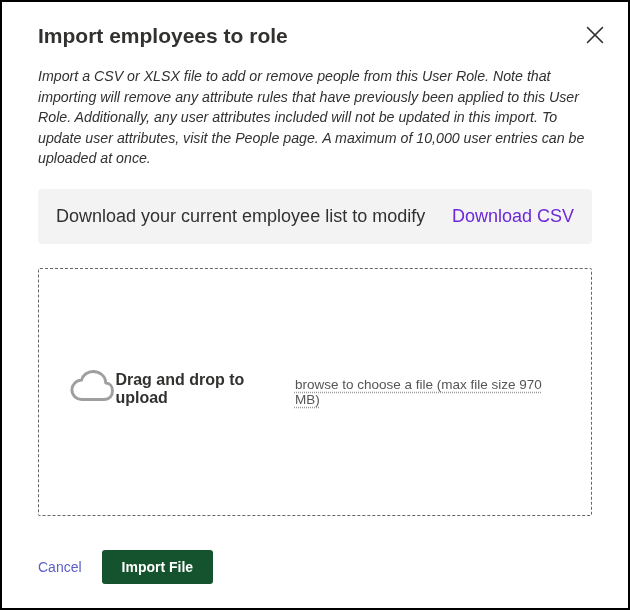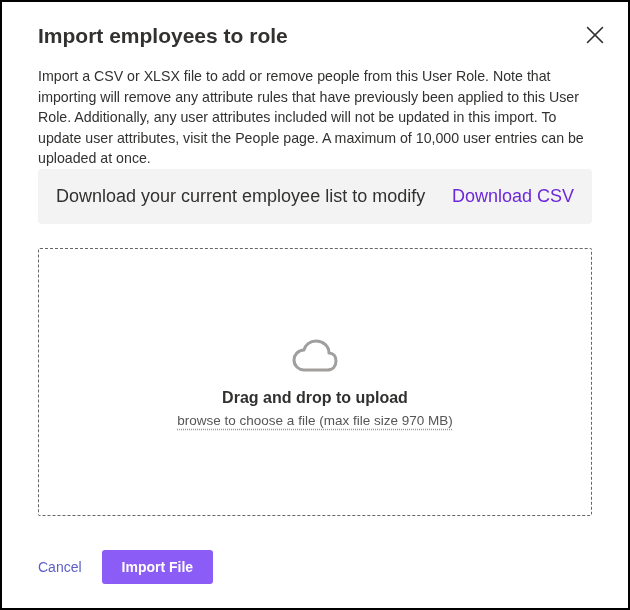--- a/index.html
+++ b/index.html
@@ -32,20 +32,22 @@
   .title {
     font-size: 21px;
     font-weight: 600;
     color: #323130;
     margin-bottom: 18px;
   }
   .description {
     font-size: 14.2px;
     line-height: 1.45;
     color: #323130;
+    margin-bottom: 20px;
+    font-style: italic;
   }
   .download-bar {
     background: #f3f3f3;
     border-radius: 4px;
     padding: 17px 18px;
     display: flex;
     justify-content: space-between;
     align-items: center;
     font-size: 18px;
     margin-bottom: 24px;
@@ -53,21 +55,21 @@
   .download-bar .prompt { color: #323130; }
   .download-bar .link {
     color: #6d28d9;
     cursor: pointer;
   }
   .dropzone {
     border: 1px dashed #666;
     border-radius: 2px;
     flex: 1 1 auto;
     display: flex;
-    flex-direction: column;
+    flex-direction: row;
     align-items: center;
     justify-content: center;
     text-align: left;
     padding: 30px;
     min-height: 210px;
   }
   .cloud-icon {
     width: 48px;
     height: 40px;
     color: #a19f9d;
@@ -97,21 +99,21 @@
   }
   .cancel-btn {
     background: none;
     border: none;
     color: #5b5fc7;
     font-size: 14px;
     cursor: pointer;
     font-family: inherit;
   }
   .import-btn {
-    background: #8b5cf6;
+    background: #14532d;
     color: #fff;
     border: none;
     border-radius: 3px;
     padding: 9px 20px;
     font-size: 14px;
     font-weight: 600;
     font-family: inherit;
     cursor: pointer;
   }
 </style>

